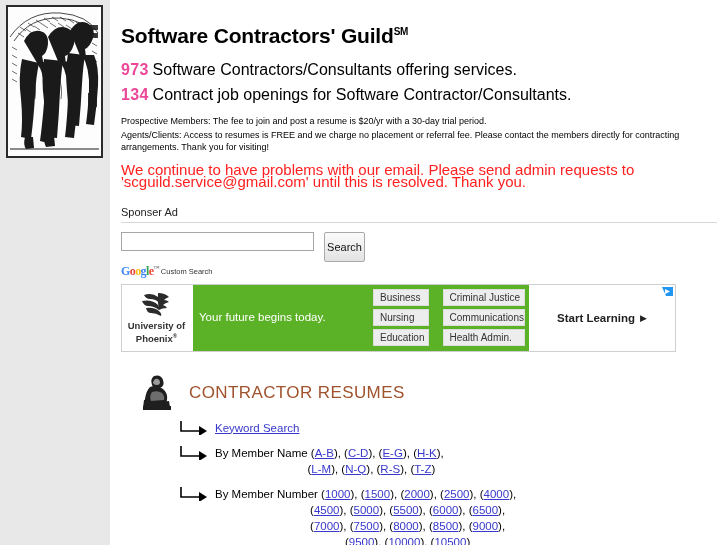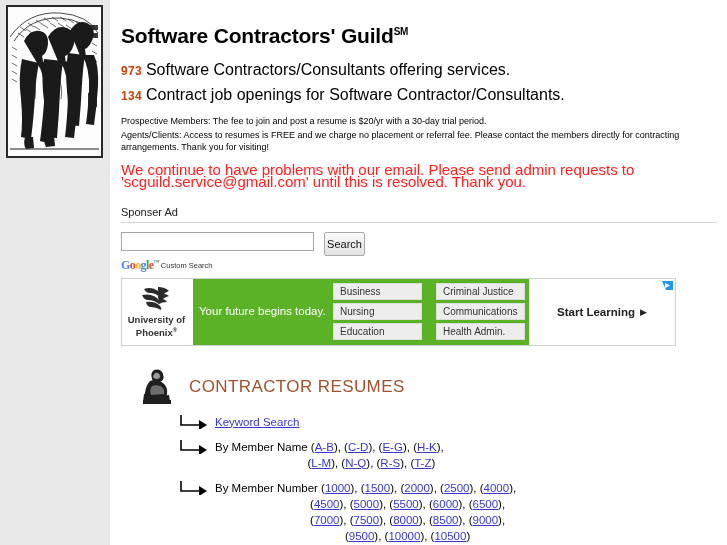--- a/index.html
+++ b/index.html
@@ -65,23 +65,23 @@
   }
 
   .stats {
     padding: 13px 0 0 11px;
   }
   .stat-row {
     margin: 0 0 7px 0;
     white-space: nowrap;
   }
   .stat-num {
-    font-size: 12px;
-    font-weight: bold;
-    color: #c2410c;
+    font-size: 16px;
+    font-weight: bold;
+    color: #ec4899;
     letter-spacing: 0.3px;
   }
   .stat-text {
     font-size: 16px;
     color: #000000;
     margin-left: 4px;
   }
 
   .blurb {
     padding: 4px 12px 0 11px;
@@ -123,21 +123,21 @@
     border: 1px solid #a6a6a6;
     background: #ffffff;
     font-family: "Liberation Sans", sans-serif;
     font-size: 11px;
     padding: 0 3px;
     outline: none;
   }
   .search-button {
     margin-left: 10px;
     width: 41px;
-    height: 24px;
+    height: 30px;
     font-family: "Liberation Sans", sans-serif;
     font-size: 11px;
     color: #111111;
     background: linear-gradient(#fbfbfb, #e2e2e2);
     border: 1px solid #a9a9a9;
     border-radius: 2px;
     cursor: pointer;
     padding: 0;
   }
   .gcs-brand {
@@ -214,20 +214,21 @@
     color: #ffffff;
     font-size: 11.5px;
     width: 134px;
     flex: none;
     line-height: 13px;
   }
   .ad-grid {
     display: flex;
     flex: 1;
     gap: 14px;
+    margin-left: 40px;
   }
   .ad-col {
     display: flex;
     flex-direction: column;
     gap: 3px;
     flex: 1;
   }
   .ad-cell {
     background: #ededed;
     color: #333333;

